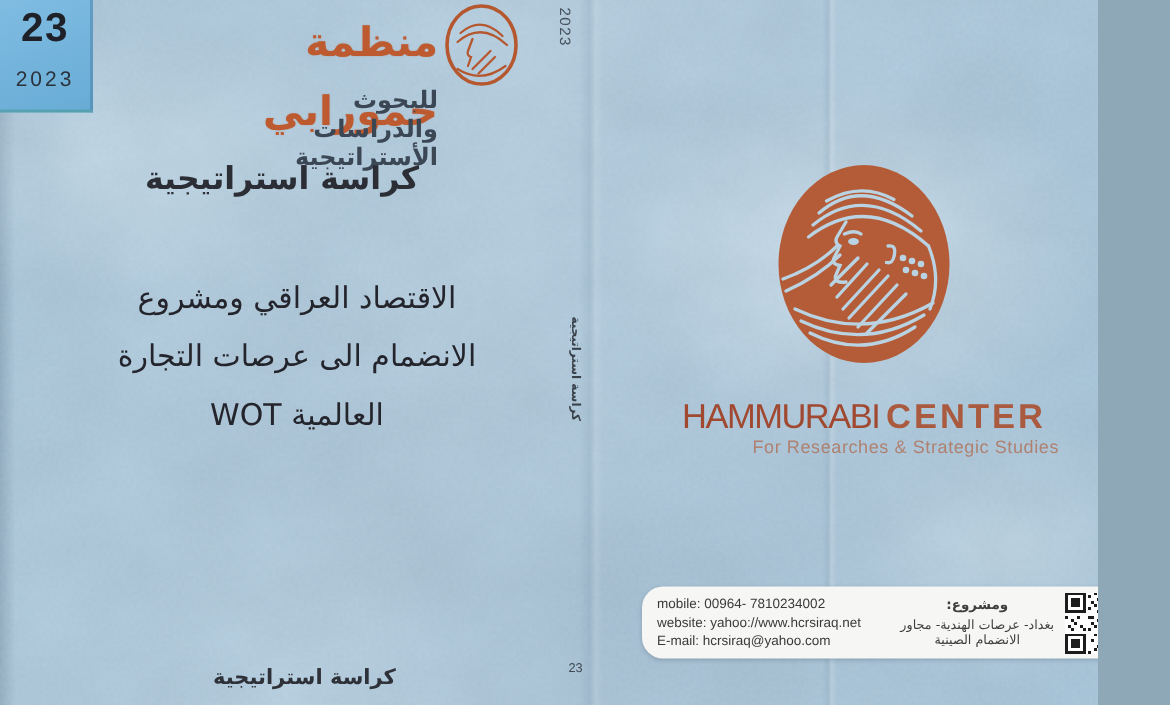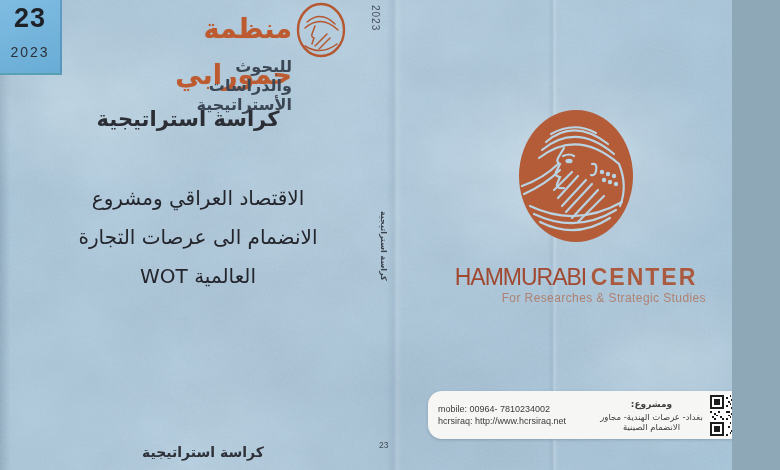--- a/index.html
+++ b/index.html
@@ -161,21 +161,22 @@
 
   <div class="z wordmark">
     <span class="wordmark-name">HAMMURABI</span>
     <span class="wordmark-word">CENTER</span>
   </div>
   <div class="z wordmark-sub">For Researches &amp; Strategic Studies</div>
 
   <div class="z contact-box">
     <div class="contact-left">
       <div>mobile: 00964- 7810234002</div>
-      <div>hcrsiraq: http://www.hcrsiraq.net</div>
+      <div>website: yahoo://www.hcrsiraq.net</div>
+      <div>E-mail: hcrsiraq@yahoo.com</div>
     </div>
     <div class="contact-middle">
       <div class="contact-addr-label">ومشروع:</div>
       <div class="contact-addr">بغداد- عرصات الهندية- مجاور الانضمام الصينية</div>
     </div>
     <svg class="qr" width="41" height="41" viewBox="0 0 21 21" shape-rendering="crispEdges" aria-hidden="true">
       <rect width="21" height="21" fill="#ffffff"></rect>
       <g fill="#1c1c1c">
         <rect x="0" y="0" width="7" height="7"></rect>
           <rect x="14" y="0" width="7" height="7"></rect>

